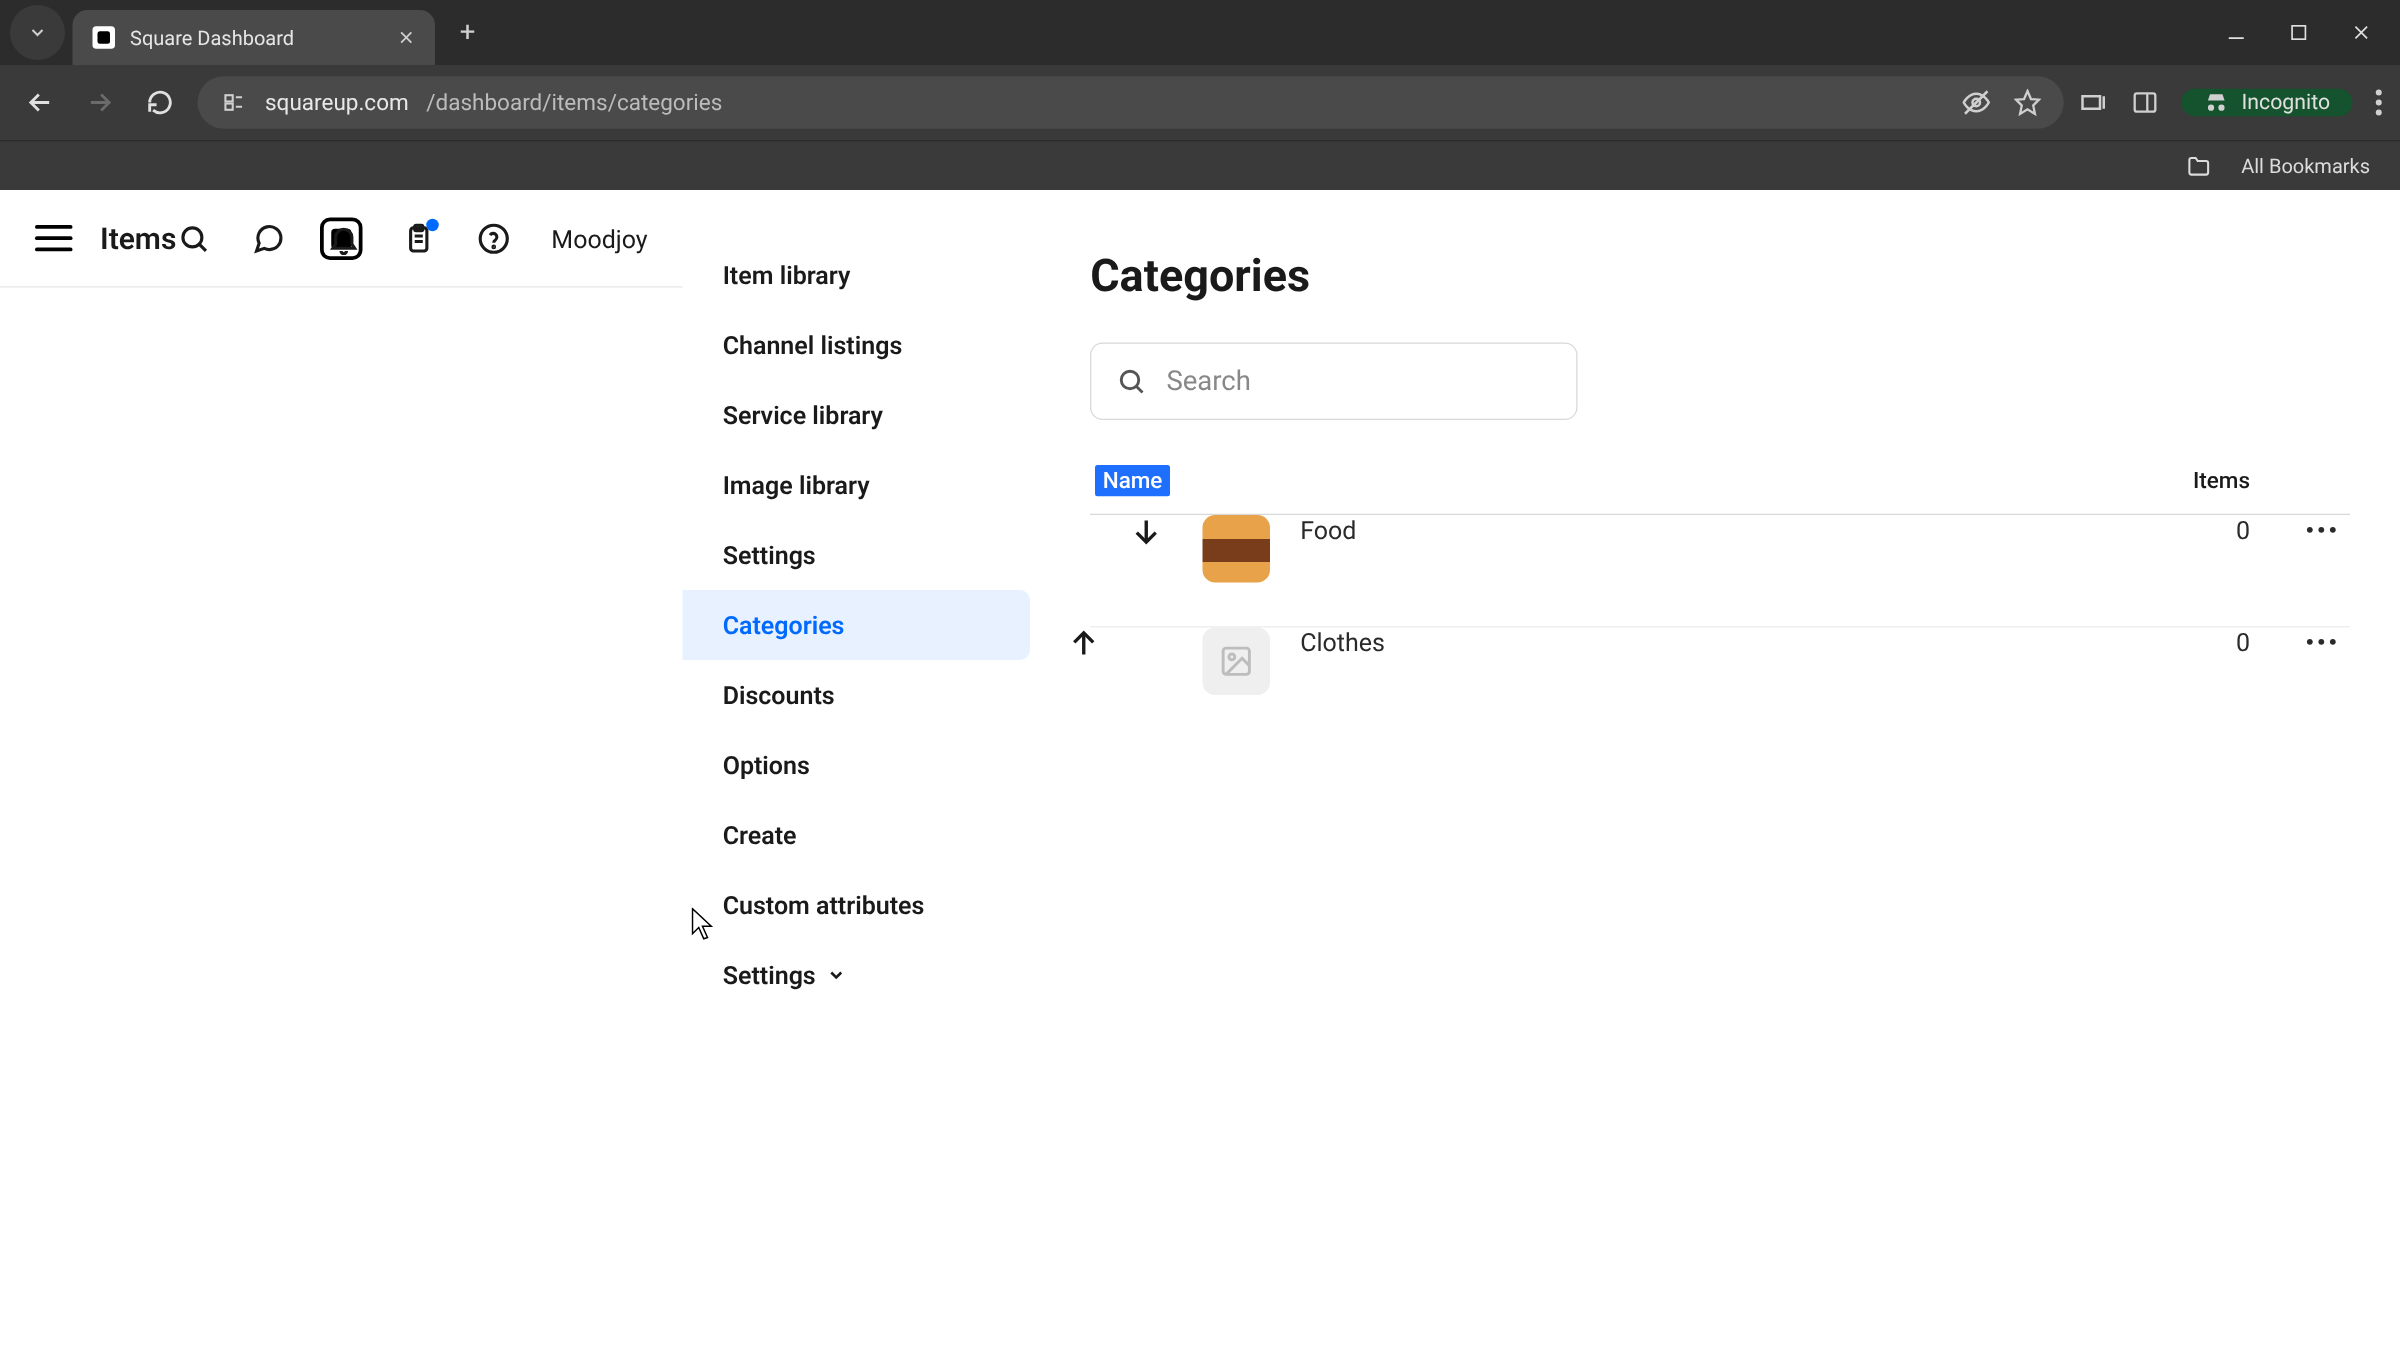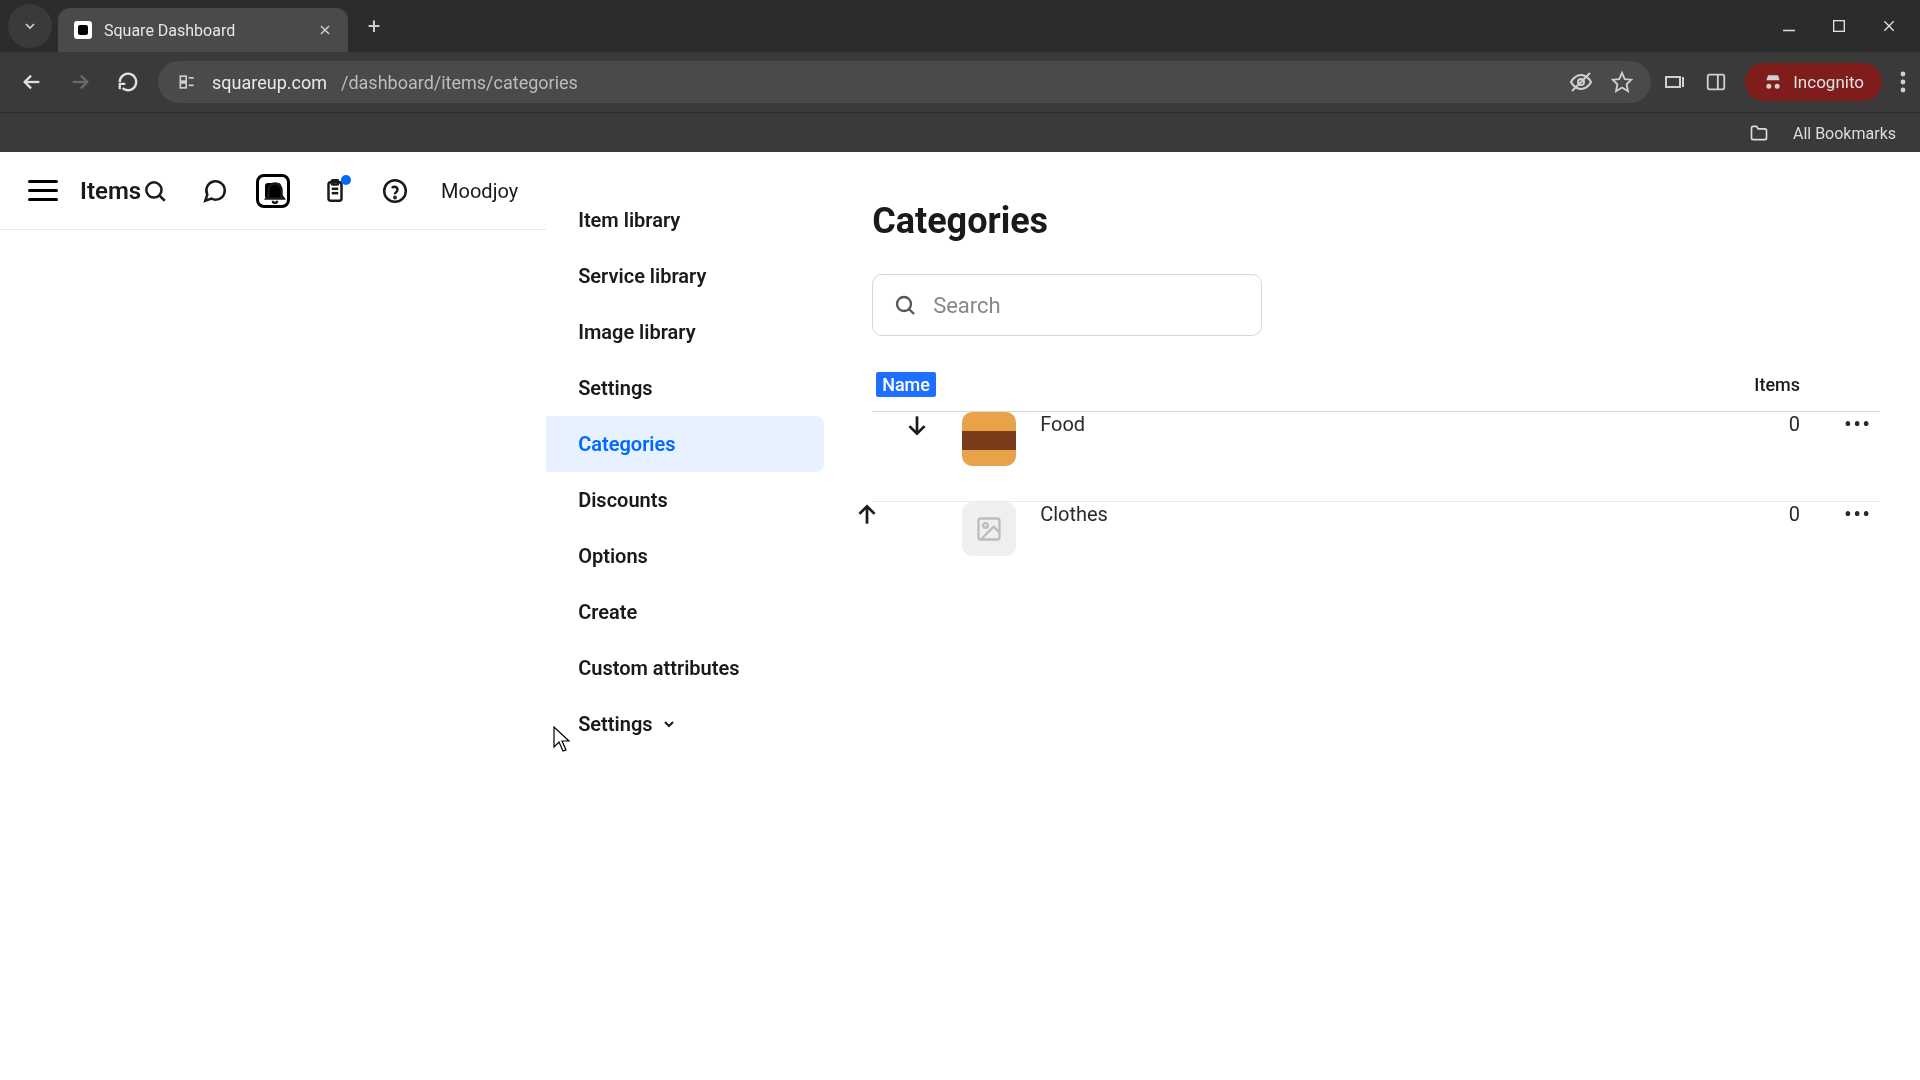--- a/index.html
+++ b/index.html
@@ -21,21 +21,21 @@
 
   .addr-bar { height: 60px; background:#3a3a3a; display:flex; align-items:center; padding: 0 14px; gap:12px; }
   .nav-btn { width:36px; height:36px; display:flex; align-items:center; justify-content:center; border-radius:50%; color:#e0e0e0; }
   .nav-btn.disabled { color:#6b6b6b; }
   .url-pill { flex:1; height:42px; background:#4a4a4a; border-radius:21px; display:flex; align-items:center; padding:0 18px; gap:14px; color:#d8d8d8; font-size:18px; }
   .url-pill .site-chip { width:22px; height:22px; display:flex; align-items:center; justify-content:center; }
   .url-host { color:#e8e8e8; }
   .url-path { color:#bcbcbc; }
   .url-right { margin-left:auto; display:flex; gap:18px; align-items:center; }
   .chrome-right { display:flex; gap:18px; align-items:center; }
-  .incog-chip { background:#7f1d1d; border-radius:20px; height:38px; padding:0 18px; display:flex; align-items:center; gap:10px; color:#e0e0e0; font-size:17px; }
+  .incog-chip { background:#14532d; border-radius:20px; height:22px; padding:0 18px; display:flex; align-items:center; gap:10px; color:#e0e0e0; font-size:17px; }
 
   .bookmarks-bar { height:40px; background:#3a3a3a; display:flex; align-items:center; justify-content:flex-end; padding:0 24px; color:#dcdcdc; font-size:16px; gap:8px; border-top:1px solid #2b2b2b; }
 
   
   .app { background:#fff; height: calc(1080px - 52px - 60px - 40px); display:flex; flex-direction:row; }
   .app-header { height:78px; border-bottom:1px solid #e8e8e8; display:flex; align-items:center; padding:0 28px; }
   .hamburger { width:30px; display:flex; flex-direction:column; gap:6px; cursor:pointer; }
   .hamburger span { height:3px; background:#000; border-radius:2px; }
   .app-section-title { font-size:24px; font-weight:600; margin-left:22px; color:#1a1a1a; }
   .app-header-center { position:absolute; left:50%; transform:translateX(-50%); }
@@ -197,21 +197,21 @@
           <svg width="6" height="22" viewBox="0 0 6 22" fill="#d0d0d0">
             <circle cx="3" cy="3" r="2.4"></circle>
             <circle cx="3" cy="11" r="2.4"></circle>
             <circle cx="3" cy="19" r="2.4"></circle>
           </svg>
         </span>
     </div>
   </div>
 
   <div class="bookmarks-bar">
-    <span style="display:flex;align-items:flex-end;gap:24px;">
+    <span style="display:flex;align-items:center;gap:24px;">
       <svg width="20" height="20" viewBox="0 0 24 24" fill="none" stroke="#dcdcdc" stroke-width="2">
           <path d="M3 6a2 2 0 0 1 2-2h4l2 3h8a2 2 0 0 1 2 2v9a2 2 0 0 1-2 2H5a2 2 0 0 1-2-2V6z"></path>
         </svg>
       <span>All Bookmarks</span>
     </span>
   </div>
 </div>
 
 <div class="app">
   <div class="app-header" style="position:relative;">
@@ -259,20 +259,23 @@
           </svg>
         </span>
       <span class="user-label">Moodjoy</span>
     </div>
   </div>
 
   <div class="app-body">
     <div class="sidebar">
       <div class="side-item">
           <span>Item library</span>
+        </div>
+      <div class="side-item">
+          <span>Channel listings</span>
         </div>
       <div class="side-item">
           <span>Service library</span>
         </div>
       <div class="side-item">
           <span>Image library</span>
         </div>
       <div class="side-item">
           <span>Settings</span>
         </div>

